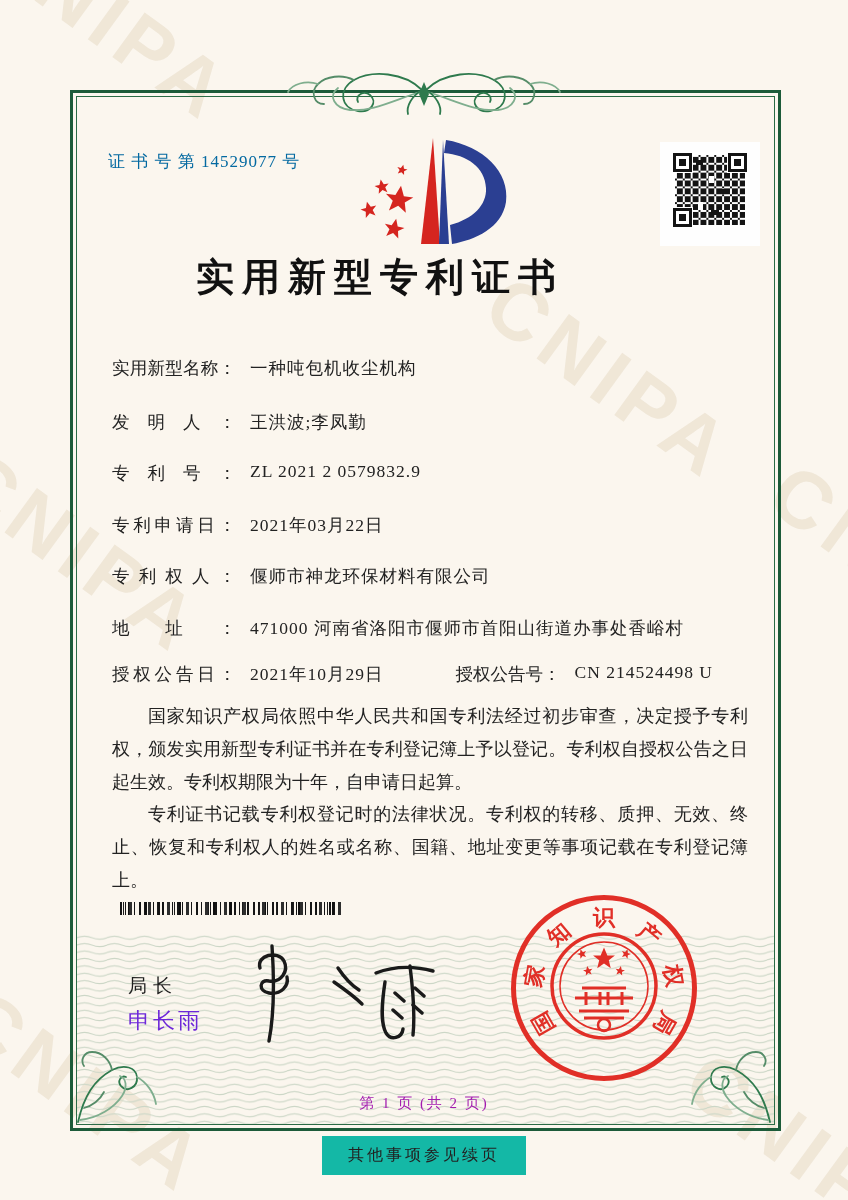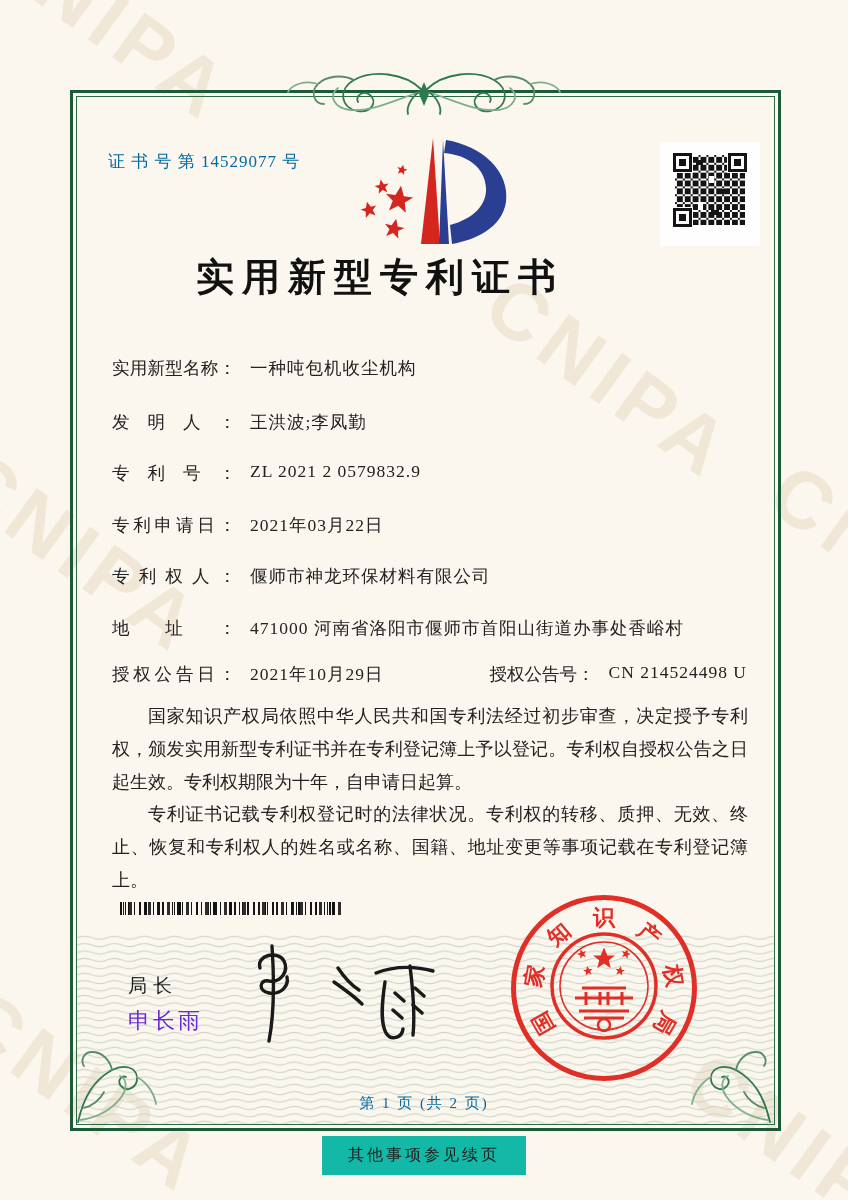--- a/index.html
+++ b/index.html
@@ -34,21 +34,21 @@
   .title { position:absolute; left:0; top:252px; width:760px; text-align:center;
            font-size:38px; font-weight:700; letter-spacing:8px; color:#111; z-index:5; }
 
   .row { position:absolute; left:112px; width:640px; display:flex; z-index:5;
          font-size:17.5px; color:#222; }
   .flabel { width:124px; flex:none; text-align:justify; text-align-last:justify; }
   .fvalue { margin-left:14px; letter-spacing:1px; }
 
   .grant-row { position:absolute; left:112px; top:662px; width:640px; display:flex; z-index:5;
                font-size:17.5px; color:#222; }
-  .grant-pair2 { margin-left:106px; display:flex; }
+  .grant-pair2 { margin-left:72px; display:flex; }
 
   .paras { position:absolute; left:112px; top:700px; width:636px; z-index:5;
            font-size:18px; line-height:1.82; color:#222; text-align:justify; }
   .paras p { text-indent:2em; }
 
   .barcode { position:absolute; left:120px; top:902px; width:222px; height:13px; z-index:5;
     background:
       repeating-linear-gradient(90deg,#161616 0 2px,rgba(0,0,0,0) 2px 5px,#161616 5px 6px,rgba(0,0,0,0) 6px 9px,#2e2e2e 9px 12px,rgba(0,0,0,0) 12px 14px,#161616 14px 15px,rgba(0,0,0,0) 15px 19px),
       repeating-linear-gradient(90deg,rgba(0,0,0,0) 0 3px,#1d1d1d 3px 4px,rgba(0,0,0,0) 4px 8px,#101010 8px 10px,rgba(0,0,0,0) 10px 17px);
   }
@@ -60,21 +60,21 @@
   .seal { position:absolute; left:509px; top:893px; width:190px; height:190px; z-index:7; opacity:0.95; }
   .seal-ring { position:absolute; left:2px; top:2px; width:186px; height:186px;
                border:5px solid #e0251d; border-radius:50%; }
   .seal-char { position:absolute; left:50%; top:50%; width:26px; height:26px; margin:-13px 0 0 -13px;
                font-size:22px; font-weight:700; color:#e0251d; text-align:center; line-height:26px; }
   .seal-emblem { position:absolute; left:35px; top:33px; }
   .seal-date { position:absolute; left:504px; top:1038px; width:200px; text-align:center;
                font-size:17px; font-weight:600; letter-spacing:1px; color:#141414; z-index:8; }
 
   .page-no { position:absolute; left:0; top:1094px; width:848px; text-align:center;
-             font-size:15px; letter-spacing:2px; color:#0369a1; z-index:5; }
+             font-size:15px; letter-spacing:2px; color:#a21caf; z-index:5; }
 
   .footer-note { position:absolute; left:50%; top:1136px; transform:translateX(-50%);
                  background:#14b8a6; padding:9px 26px; font-size:16px; letter-spacing:3px;
                  color:#222; z-index:9; white-space:nowrap; }
 </style>
 </head>
 <body>
 
 <div class="page">
 

